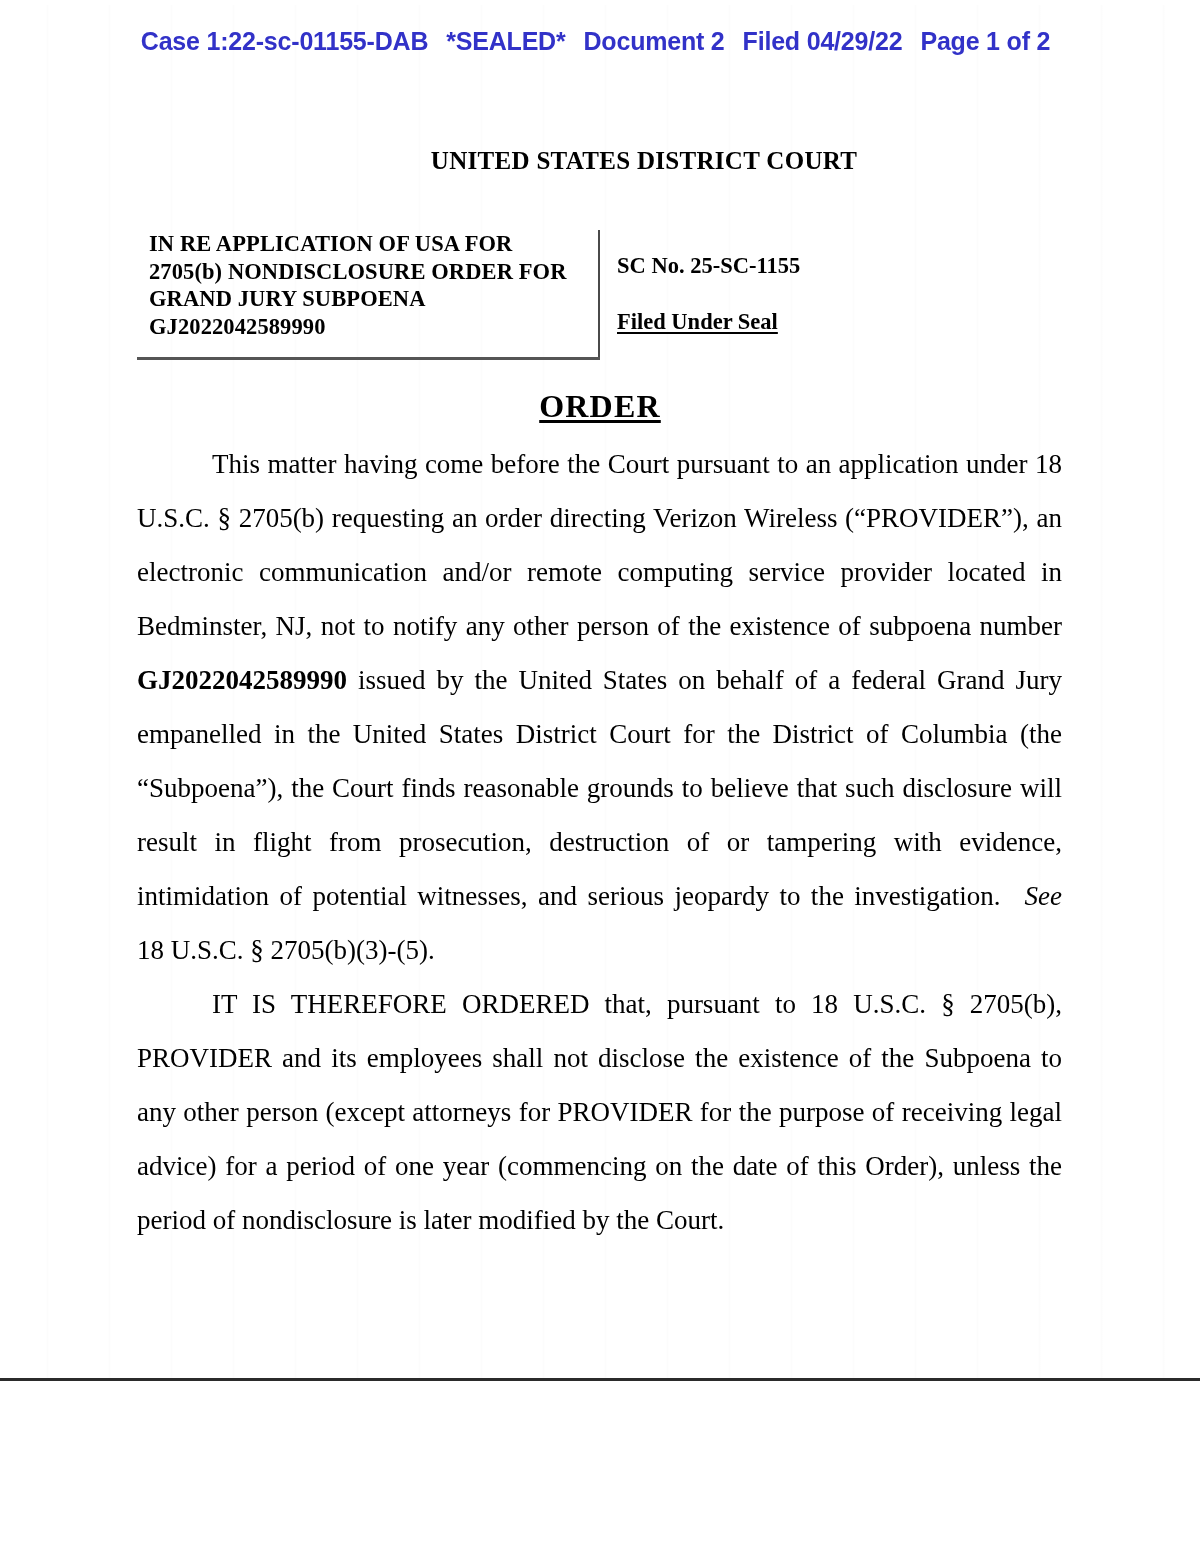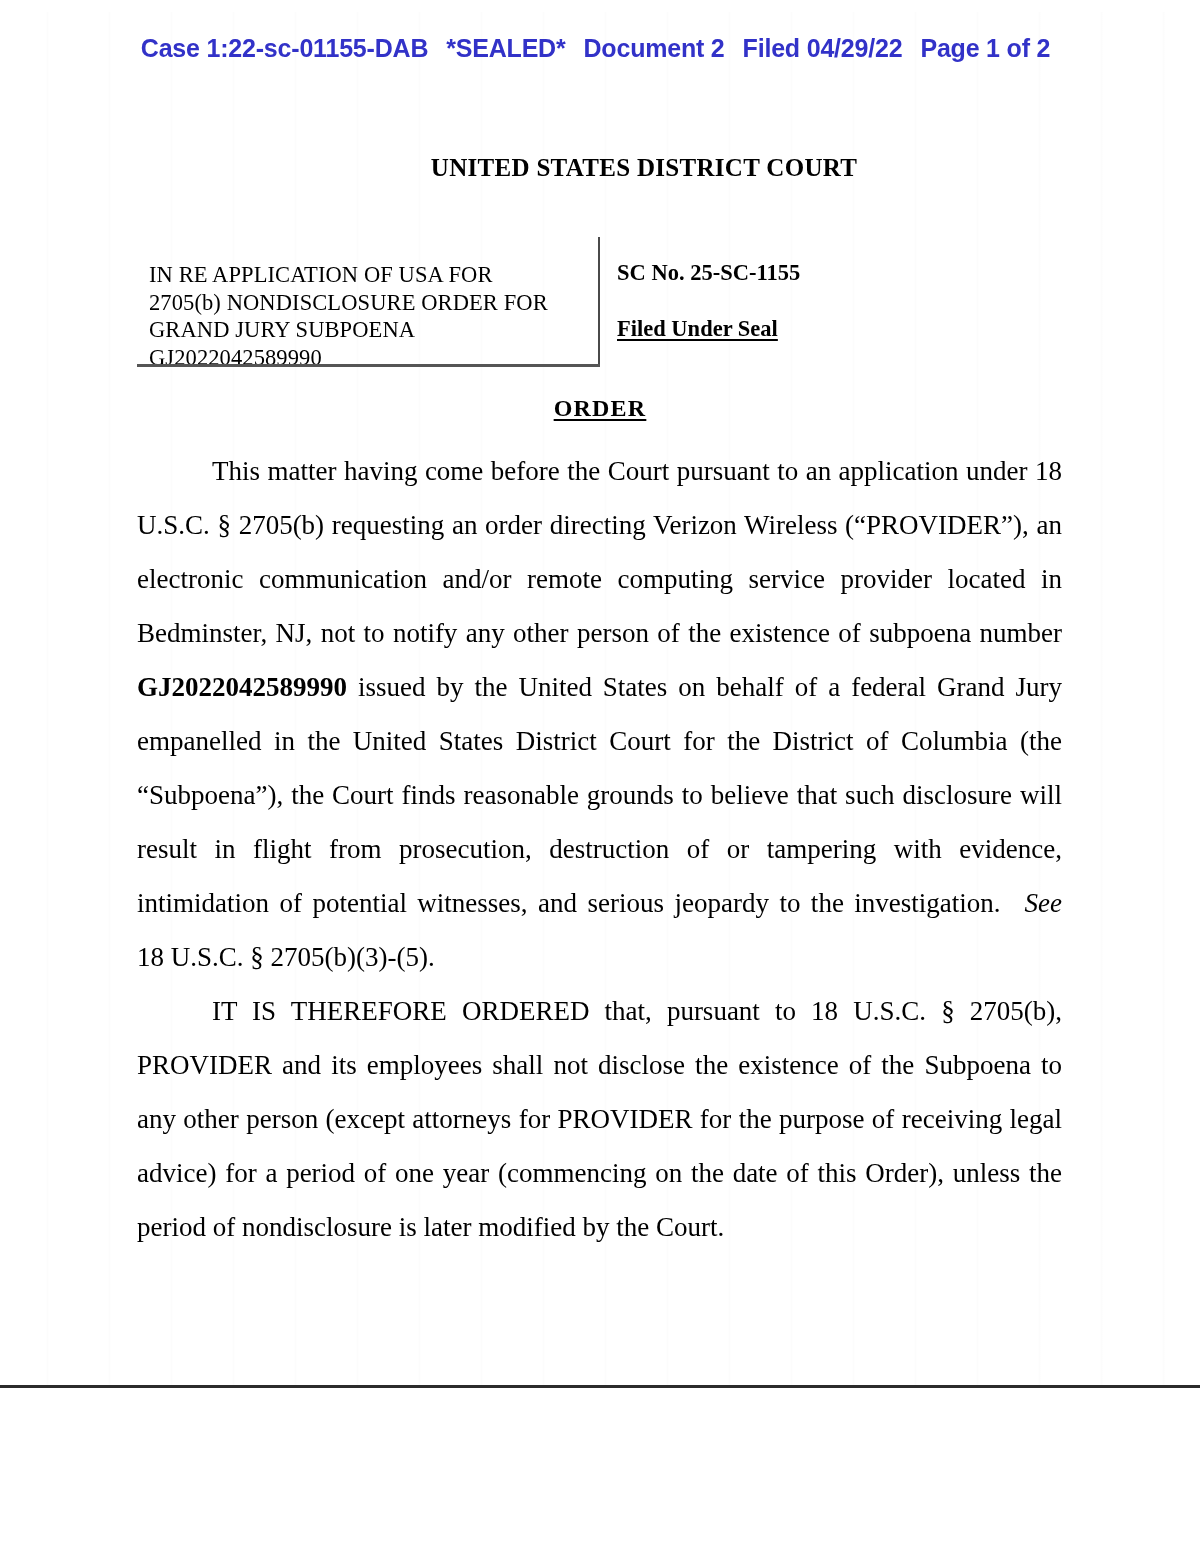--- a/index.html
+++ b/index.html
@@ -10,21 +10,21 @@
   }
   body {
     font-family: "Liberation Serif", "DejaVu Serif", serif;
     color: #000000;
   }
 
   .page {
     position: relative;
     width: 1200px;
     height: 1376px;
-    margin: 12px auto;
+    margin: 5px auto;
     background: #ffffff;
     box-sizing: border-box;
     border-bottom: 3px solid #2b2b2b;
     overflow: hidden;
   }
 
   
   .scan-banding {
     position: absolute;
     inset: 0;
@@ -74,25 +74,25 @@
   
   .caption {
     position: absolute;
     top: 225px;
     left: 137px;
     width: 925px;
     height: 130px;
   }
   .caption-left {
     position: absolute;
-    top: 24px;
+    top: 0;
     left: 12px;
     width: 440px;
     font-size: 22.5px;
-    font-weight: normal;
+    font-weight: bold;
     line-height: 27.5px;
     letter-spacing: 0.1px;
   }
   .caption-divider {
     position: absolute;
     top: 0;
     left: 461px;
     width: 0;
     height: 128px;
     border-left: 2px solid #4a4a4a;
@@ -120,21 +120,21 @@
     text-underline-offset: 3px;
   }
 
   
   .order-heading {
     position: absolute;
     top: 383px;
     left: 0;
     width: 1200px;
     text-align: center;
-    font-size: 24px;
+    font-size: 32px;
     font-weight: bold;
     letter-spacing: 1.2px;
   }
   .order-heading u {
     text-decoration: underline;
     text-underline-offset: 3px;
   }
 
   
   .body-text {

